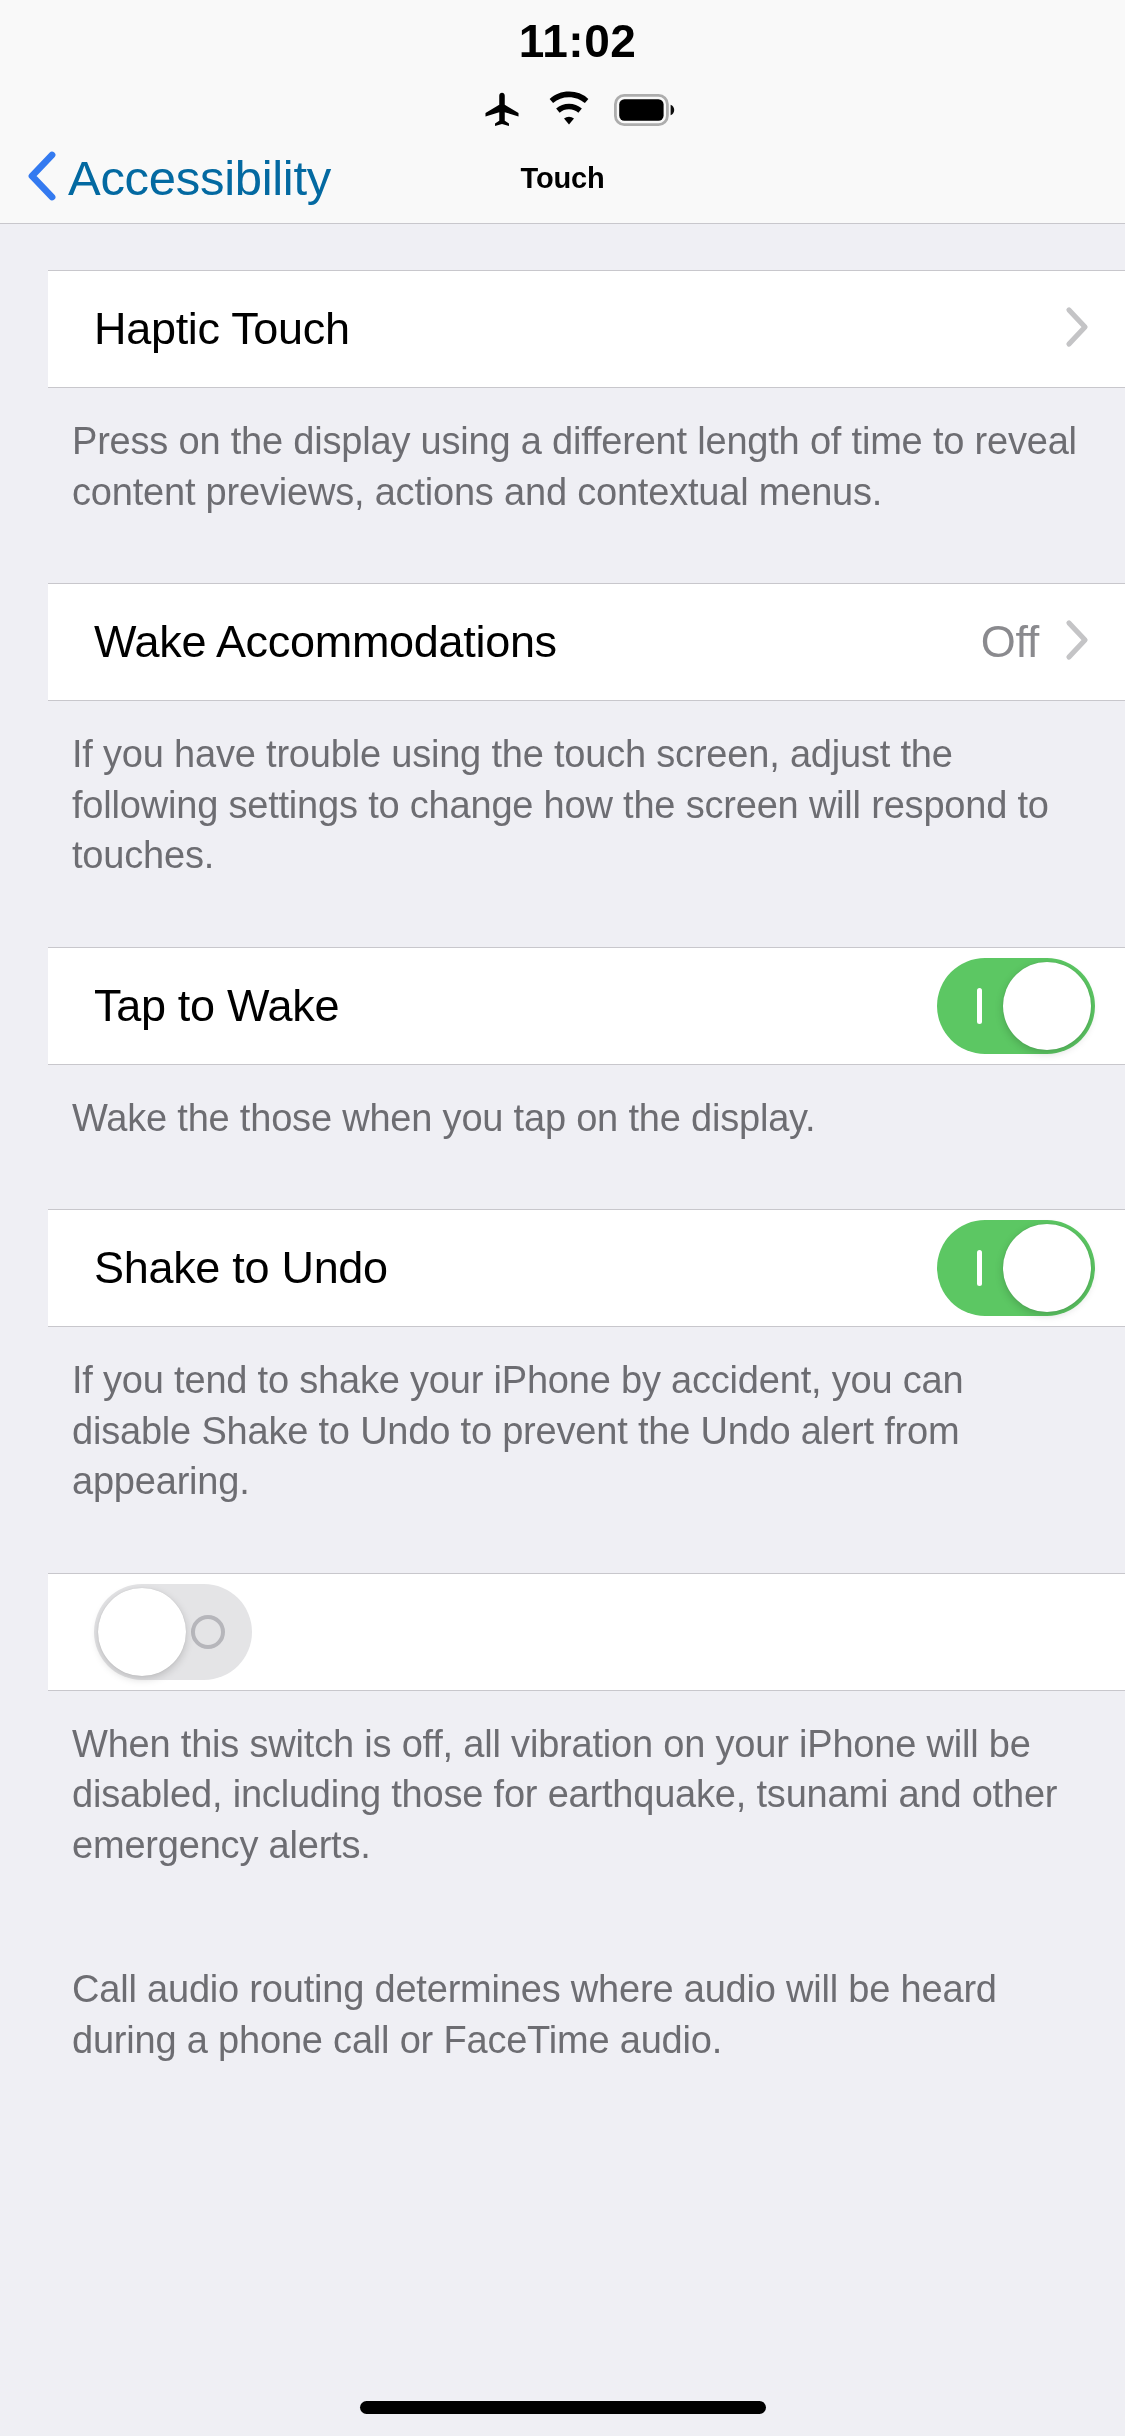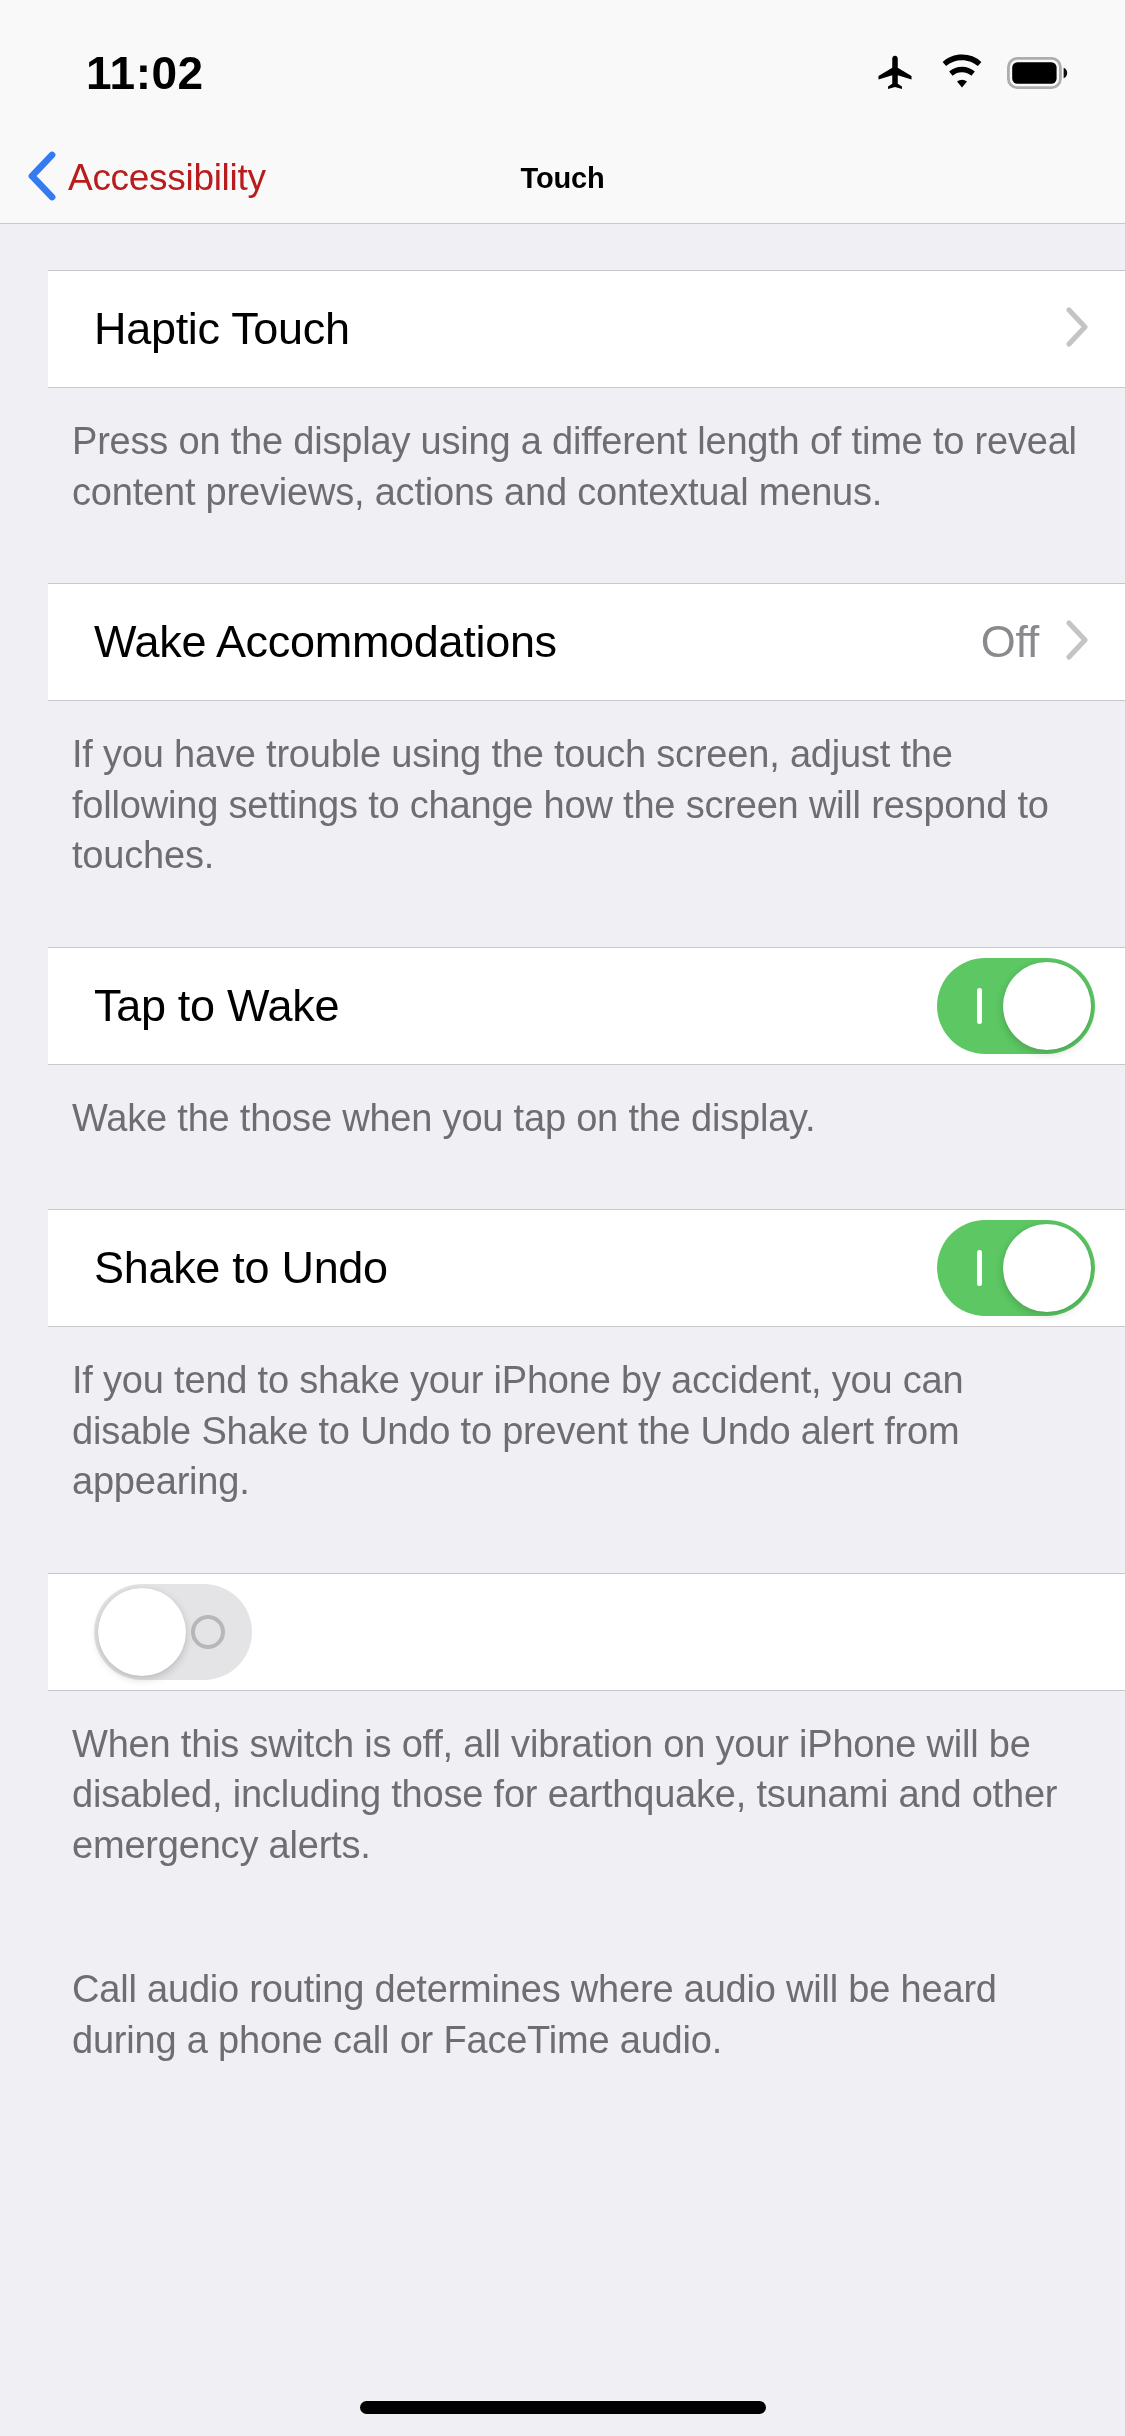--- a/index.html
+++ b/index.html
@@ -17,20 +17,21 @@
   }
 
   
   .statusbar {
     position:absolute; top:0; left:0;
     width:1125px; height:132px;
     background:#F9F9F9;
     display:flex; align-items:center;
     justify-content:space-between;
     padding:0 56px 0 86px;
+    flex-direction:column;
   }
   .sb-time {
     font-size:46px; font-weight:bold;
     color:#000; letter-spacing:0.5px;
     margin-top:14px;
   }
   .sb-icons {
     display:flex; align-items:center; gap:22px;
     margin-top:14px;
   }
@@ -43,21 +44,21 @@
     background:#F9F9F9;
     border-bottom:1.5px solid #C8C7CC;
   }
   .nav-back {
     position:absolute; left:26px; top:0;
     height:92px; display:flex; align-items:center;
     gap:10px; cursor:pointer;
   }
   .nav-back-chev { display:block; }
   .nav-back-label {
-    font-size:37px; color:#b91c1c;
+    font-size:49px; color:#0369a1;
     letter-spacing:-0.3px;
   }
   .nav-title {
     position:absolute; left:0; top:0;
     width:1125px; height:92px;
     display:flex; align-items:center; justify-content:center;
     font-size:29px; font-weight:bold; color:#000;
     letter-spacing:-0.2px;
     pointer-events:none;
   }

